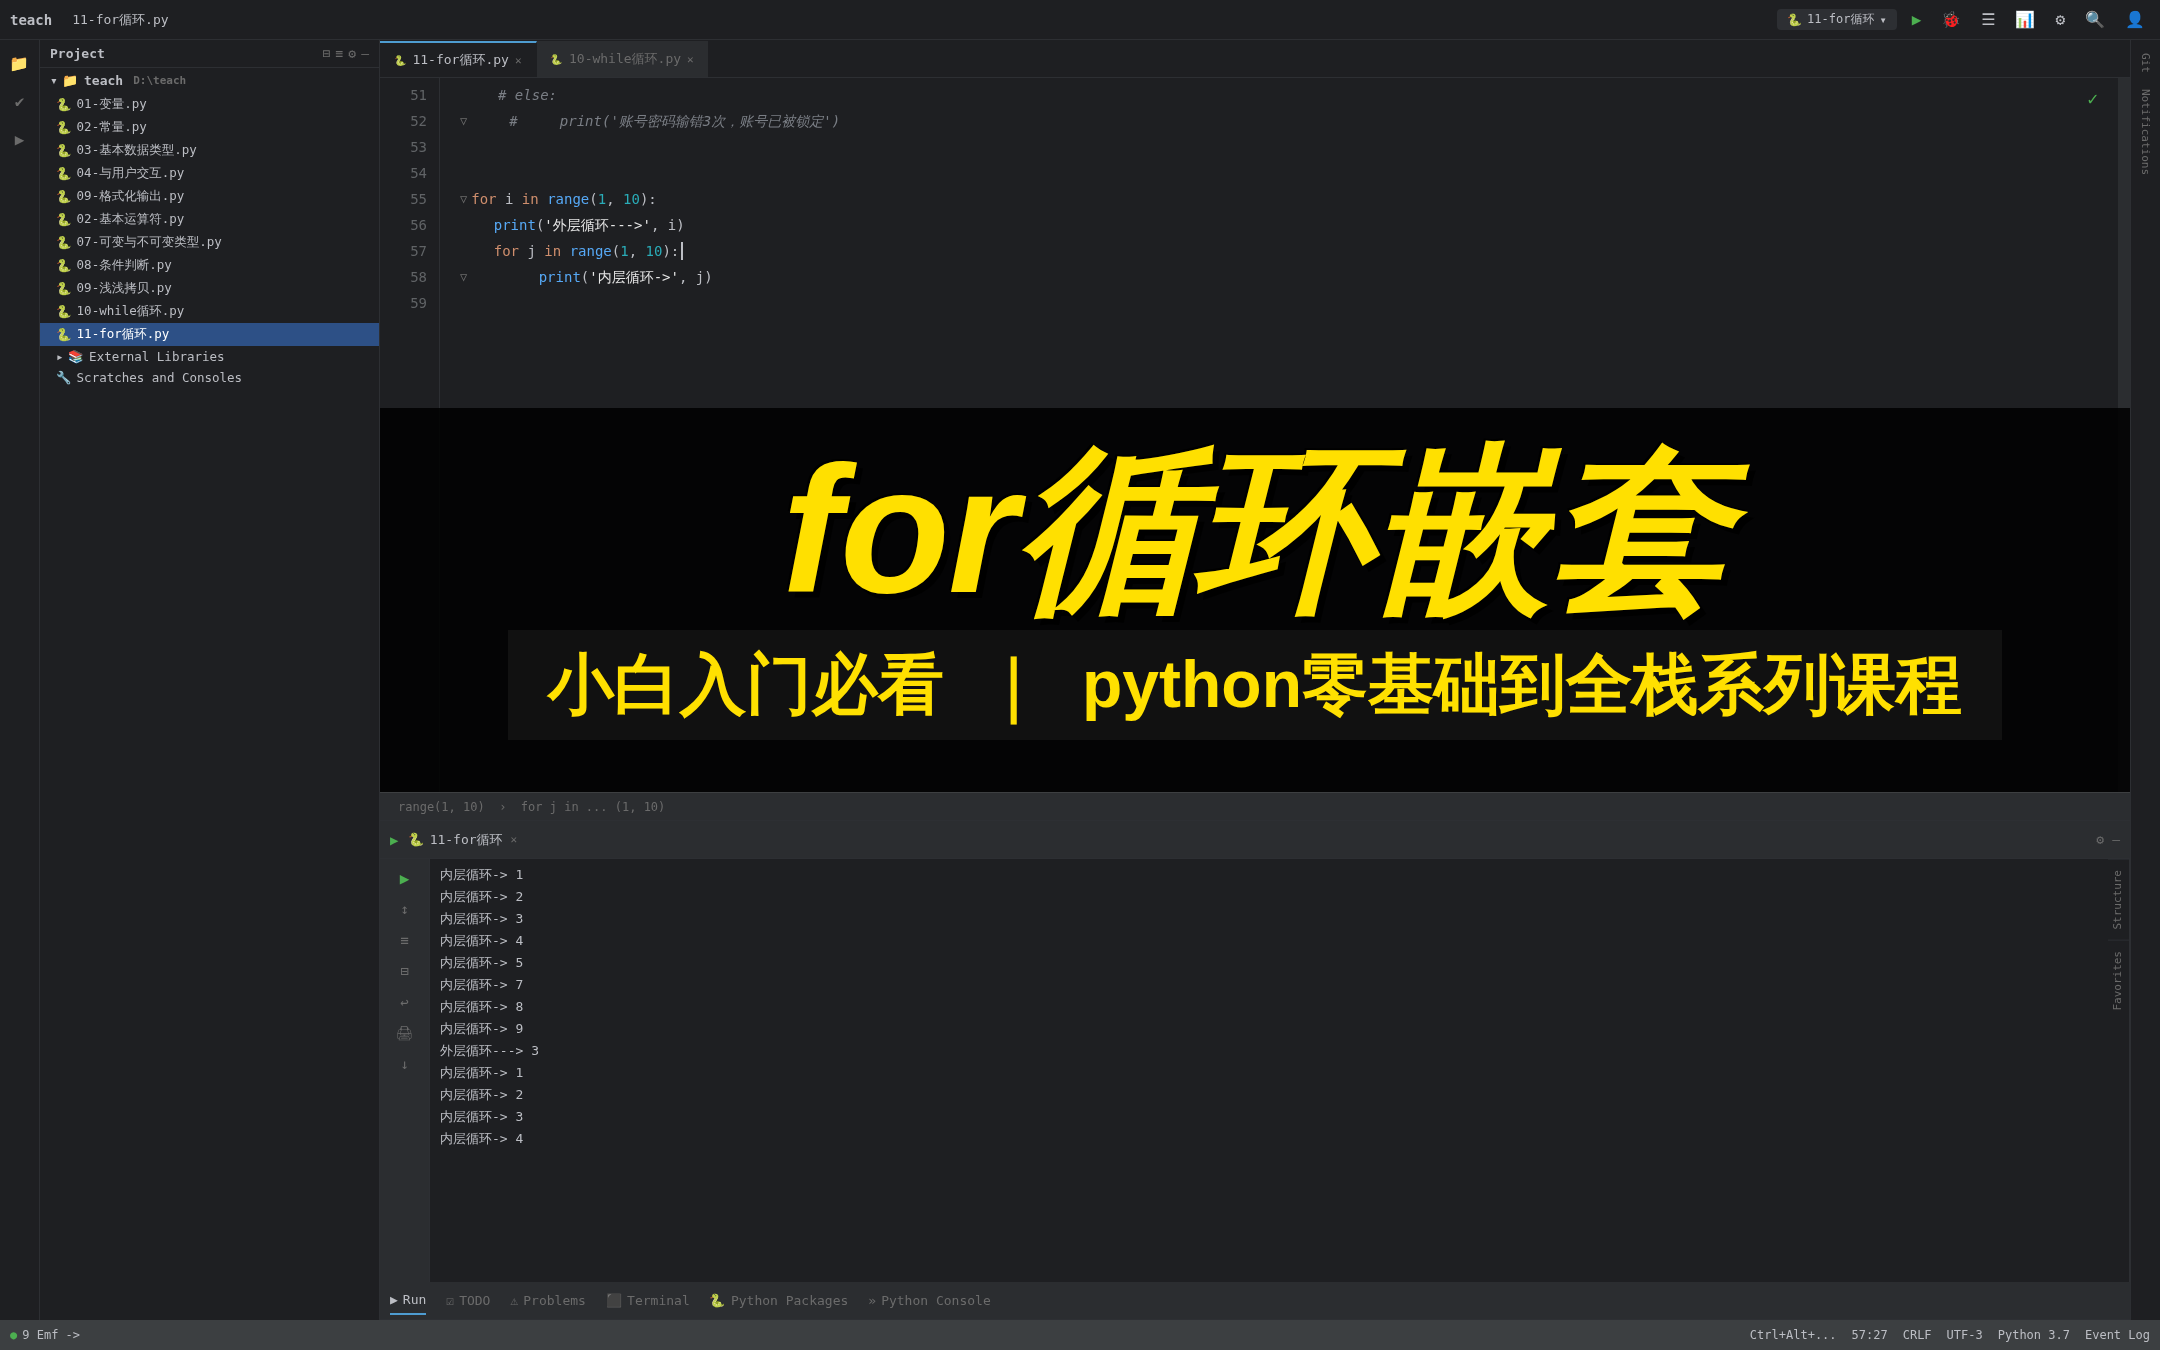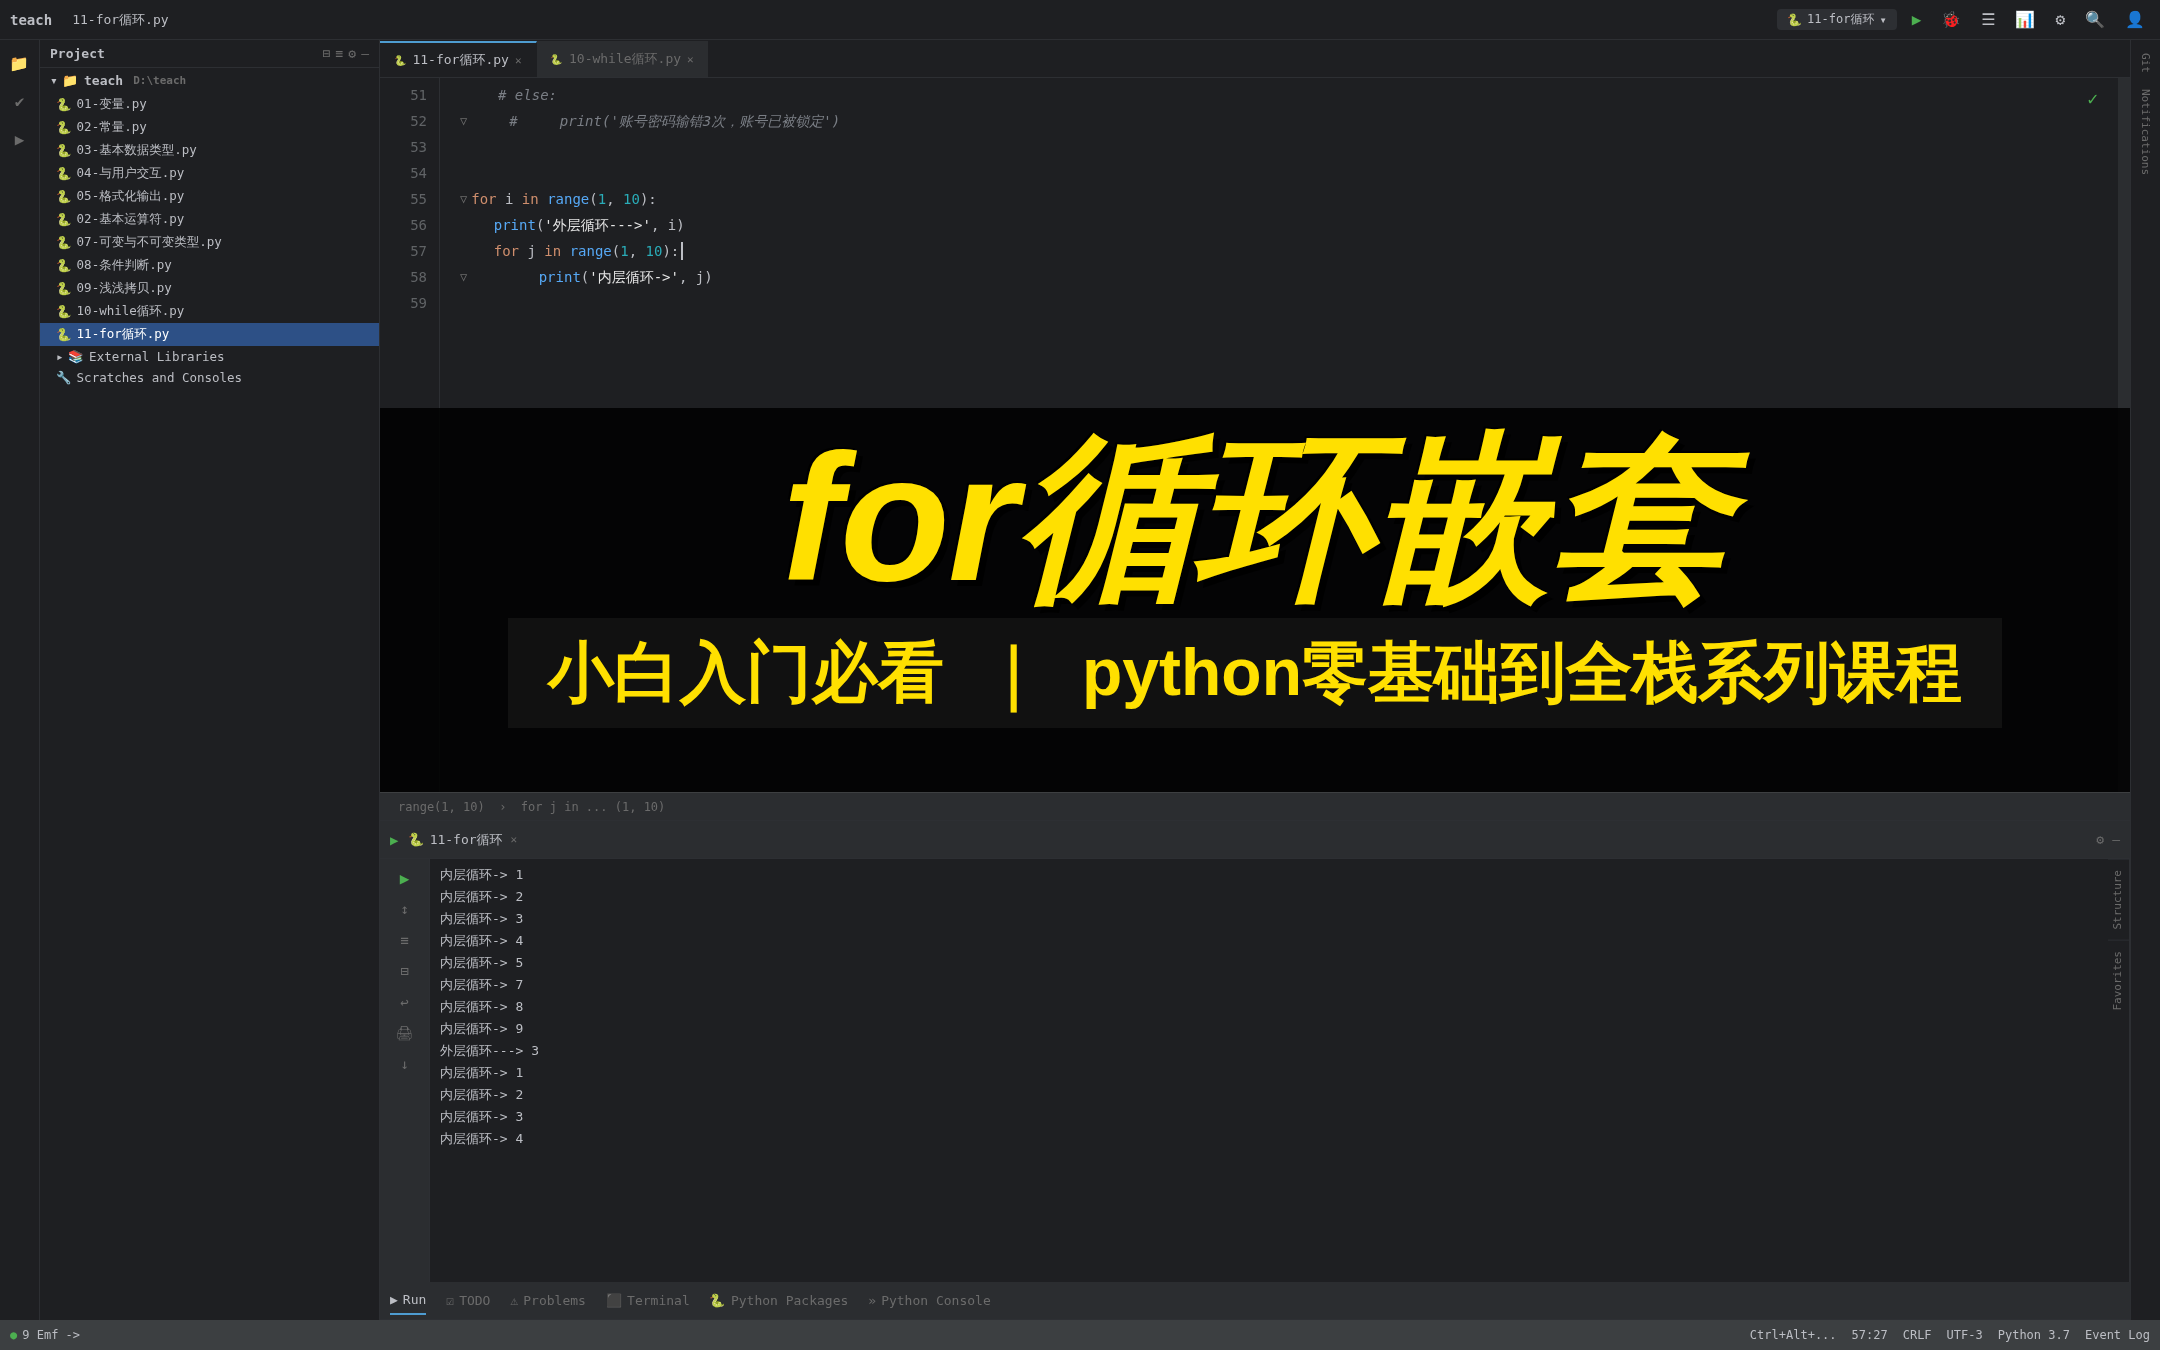--- a/index.html
+++ b/index.html
@@ -244,21 +244,21 @@
       position: absolute;
       top: 330px;
       left: 0;
       right: 0;
       bottom: 0;
       background: rgba(0,0,0,0.85);
       display: flex;
       flex-direction: column;
       align-items: center;
       justify-content: flex-start;
-      padding-top: 20px;
+      padding-top: 32px;
       z-index: 10;
     }
     .overlay-title {
       font-family: 'Arial Black', 'Arial', sans-serif;
       font-size: 180px;
       font-weight: 900;
       color: #FFE000;
       text-shadow: 6px 6px 0px #000, -2px -2px 0 #000;
       font-style: italic;
       line-height: 1;
@@ -530,21 +530,21 @@
     <div class="tree-item">
       <span class="py-icon">🐍</span>
       <span>03-基本数据类型.py</span>
     </div>
     <div class="tree-item">
       <span class="py-icon">🐍</span>
       <span>04-与用户交互.py</span>
     </div>
     <div class="tree-item">
       <span class="py-icon">🐍</span>
-      <span>05-格式化输出.py</span>
+      <span>09-格式化输出.py</span>
     </div>
     <div class="tree-item">
       <span class="py-icon">🐍</span>
       <span>02-基本运算符.py</span>
     </div>
     <div class="tree-item">
       <span class="py-icon">🐍</span>
       <span>07-可变与不可变类型.py</span>
     </div>
     <div class="tree-item">

